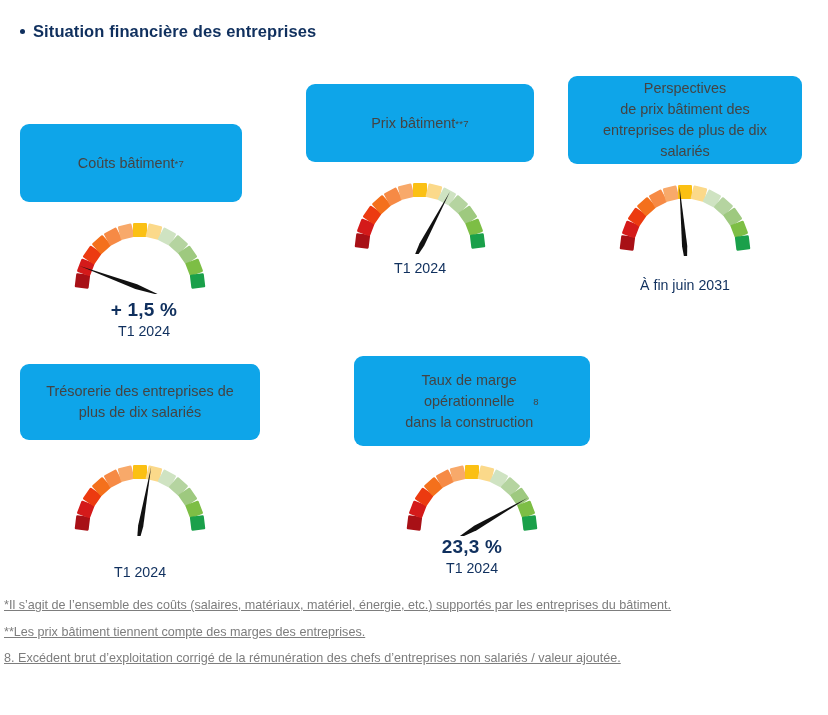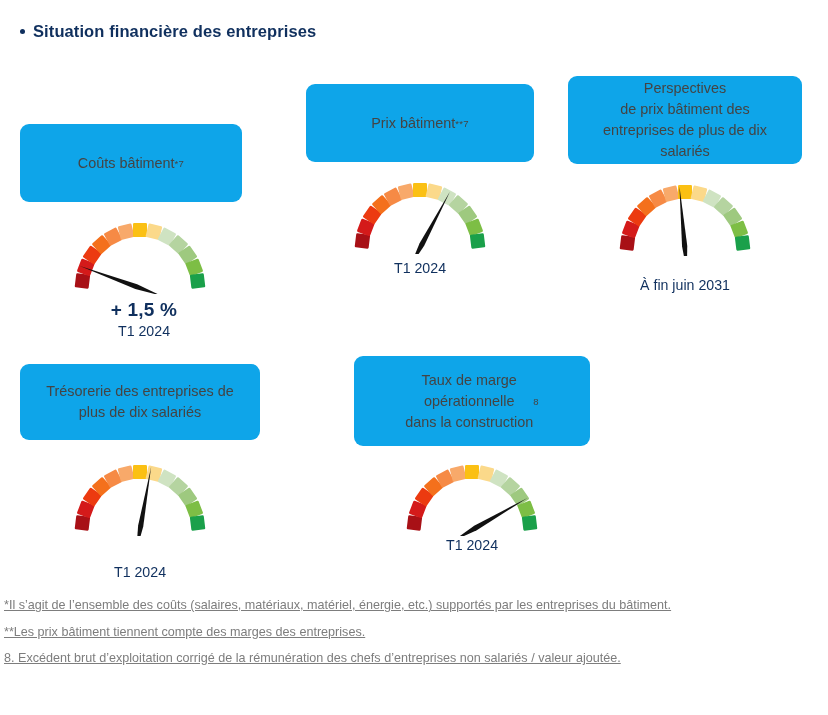--- a/index.html
+++ b/index.html
@@ -202,20 +202,21 @@
           <rect x="86.88030852867837" y="14.685374589288983" width="14" height="14" rx="1.2" fill="#fbd98a" transform="rotate(13.846153846153854 93.88030852867837 21.685374589288983)"></rect>
           <rect x="99.95394397853858" y="19.643550512113826" width="14" height="14" rx="1.2" fill="#cfe3c2" transform="rotate(27.692307692307693 106.95394397853858 26.643550512113826)"></rect>
           <rect x="111.46111417796612" y="27.586376606076136" width="14" height="14" rx="1.2" fill="#b5d4a0" transform="rotate(41.53846153846155 118.46111417796612 34.586376606076136)"></rect>
           <rect x="120.73306422183207" y="38.05224468959296" width="14" height="14" rx="1.2" fill="#9ec97f" transform="rotate(55.38461538461539 127.73306422183207 45.05224468959296)"></rect>
           <rect x="127.23094207575406" y="50.43291655153293" width="14" height="14" rx="1.2" fill="#7dbe45" transform="rotate(69.23076923076923 134.23094207575406 57.43291655153293)"></rect>
           <rect x="130.57711469768714" y="64.00887254519128" width="14" height="14" rx="1.2" fill="#1aa04a" transform="rotate(83.0769230769231 137.57711469768714 71.00887254519128)"></rect>
           <polygon points="135.42562584220408,46 82.16410161513775,73.74833395016046 60.94744111674235,89 84.76410161513775,78.25166604983954" fill="#111111"></polygon>
         </svg>
       </div>
       <div class="readout" style="position: absolute; left: 0px; width: 236px; top: 177px;">
+        <div class="val">23,3 %</div>
         <div class="per">T1 2024</div>
       </div>
     </div>
   </div>
 
 <div class="notes">
   <p class="note-0">*Il s’agit de l’ensemble des coûts (salaires, matériaux, matériel, énergie, etc.) supportés par les entreprises du bâtiment.</p>
   <p class="note-1">**Les prix bâtiment tiennent compte des marges des entreprises.</p>
   <p class="note-3">8. Excédent brut d’exploitation corrigé de la rémunération des chefs d’entreprises non salariés / valeur ajoutée.</p>
 </div>

